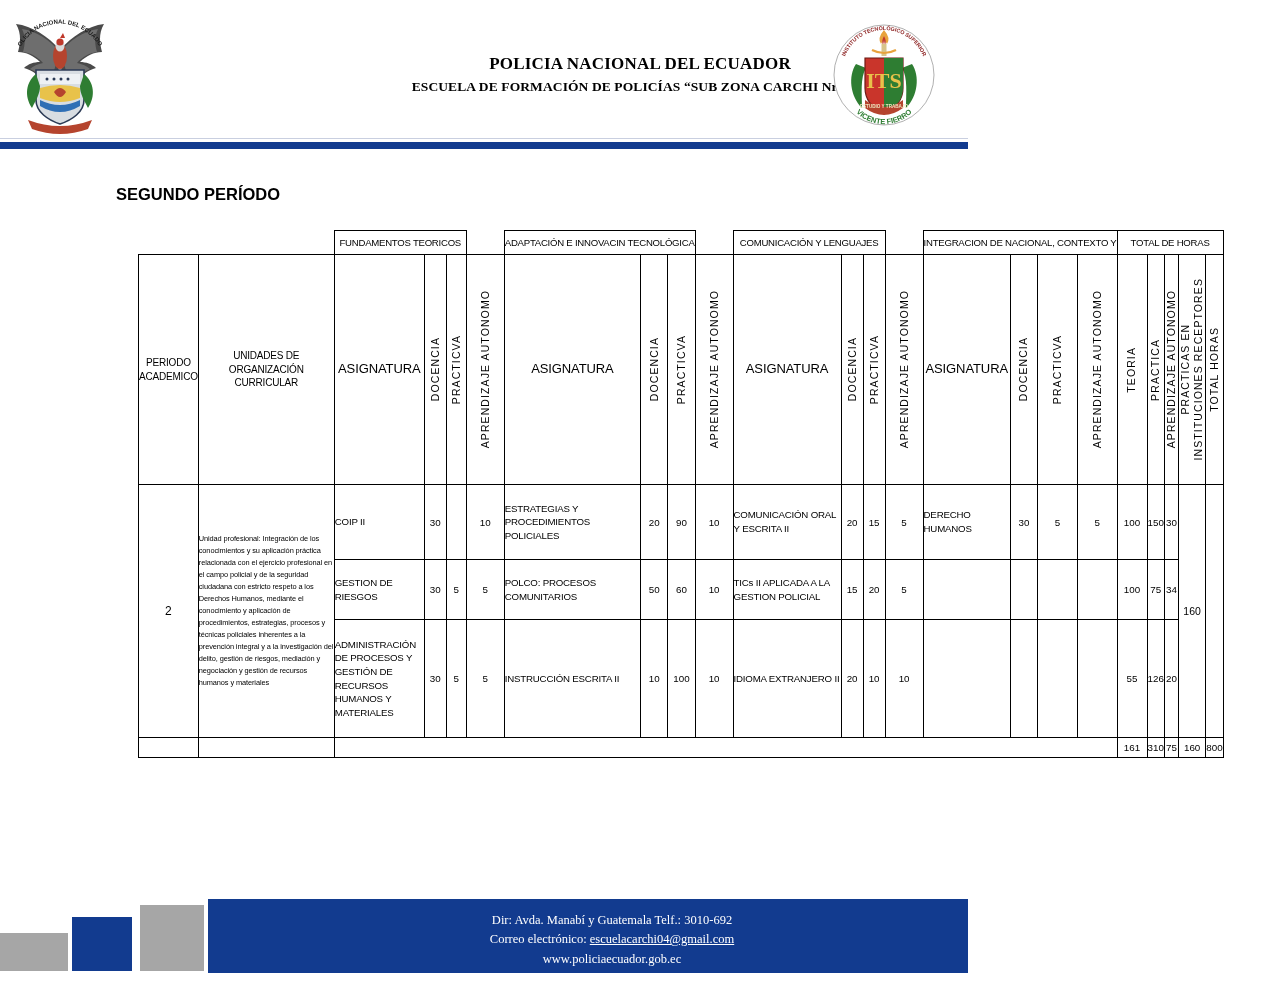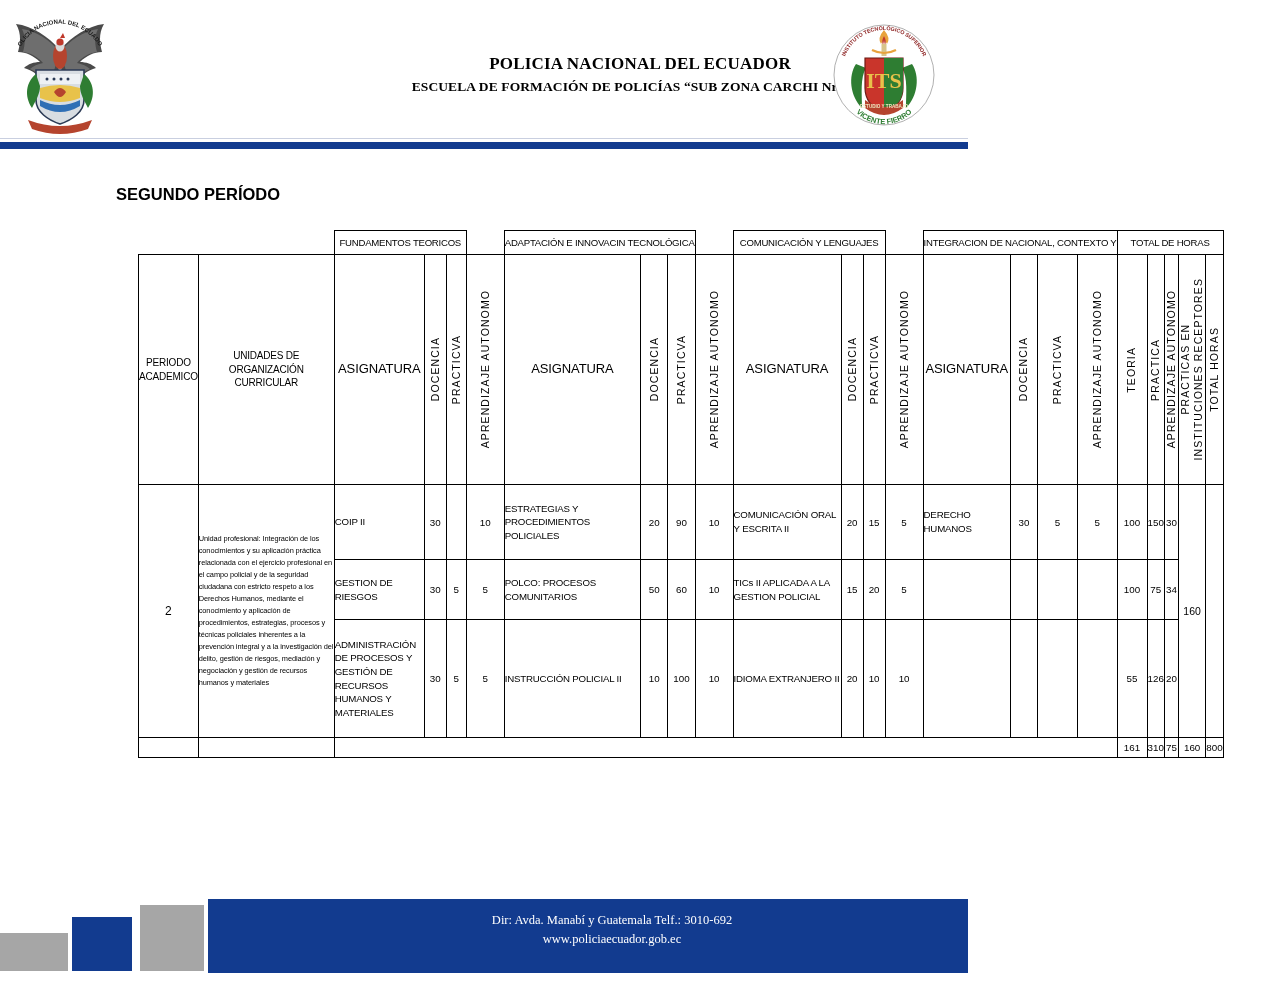--- a/index.html
+++ b/index.html
@@ -364,21 +364,21 @@
     <td class="tot-num">75</td>
     <td class="tot-num">34</td>
   </tr>
 
   <tr>
     <td class="subj" style="height:118px;vertical-align:middle">ADMINISTRACIÓN DE PROCESOS Y GESTIÓN DE RECURSOS HUMANOS Y MATERIALES</td>
     <td class="num">30</td>
     <td class="num">5</td>
     <td class="num">5</td>
 
-    <td class="subj">INSTRUCCIÓN POLICIAL II</td>
+    <td class="subj">INSTRUCCIÓN ESCRITA II</td>
     <td class="num">10</td>
     <td class="num">100</td>
     <td class="num">10</td>
 
     <td class="subj">IDIOMA EXTRANJERO II</td>
     <td class="num">20</td>
     <td class="num">10</td>
     <td class="num">10</td>
 
     <td class="subj"></td>
@@ -405,15 +405,18 @@
     </table>
 </div>
 
 <div id="doc-footer">
   <div class="fbar-grey1"></div>
   <div class="fbar-blue"></div>
   <div class="fbar-grey2"></div>
   <div class="fbar-main"></div>
   <div id="footer-text">
     <div>Dir: Avda. Manabí y Guatemala Telf.: 3010-692</div>
+    <div>
+      <span>Correo electrónico: </span><span class="link">escuelacarchi04@gmail.com</span>
+    </div>
     <div>www.policiaecuador.gob.ec</div>
   </div>
 </div>
 
 </body></html>

